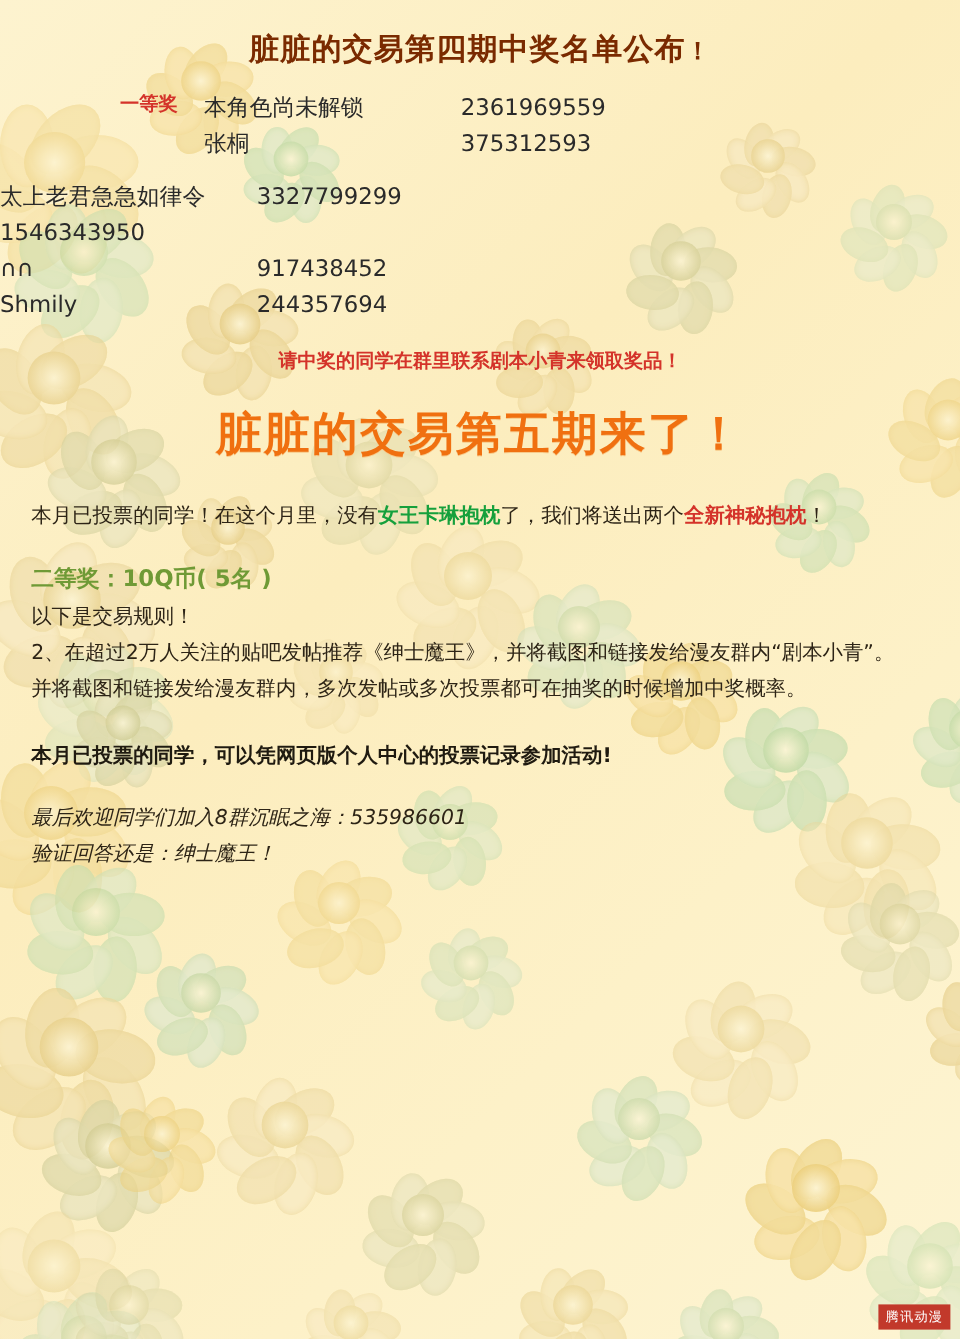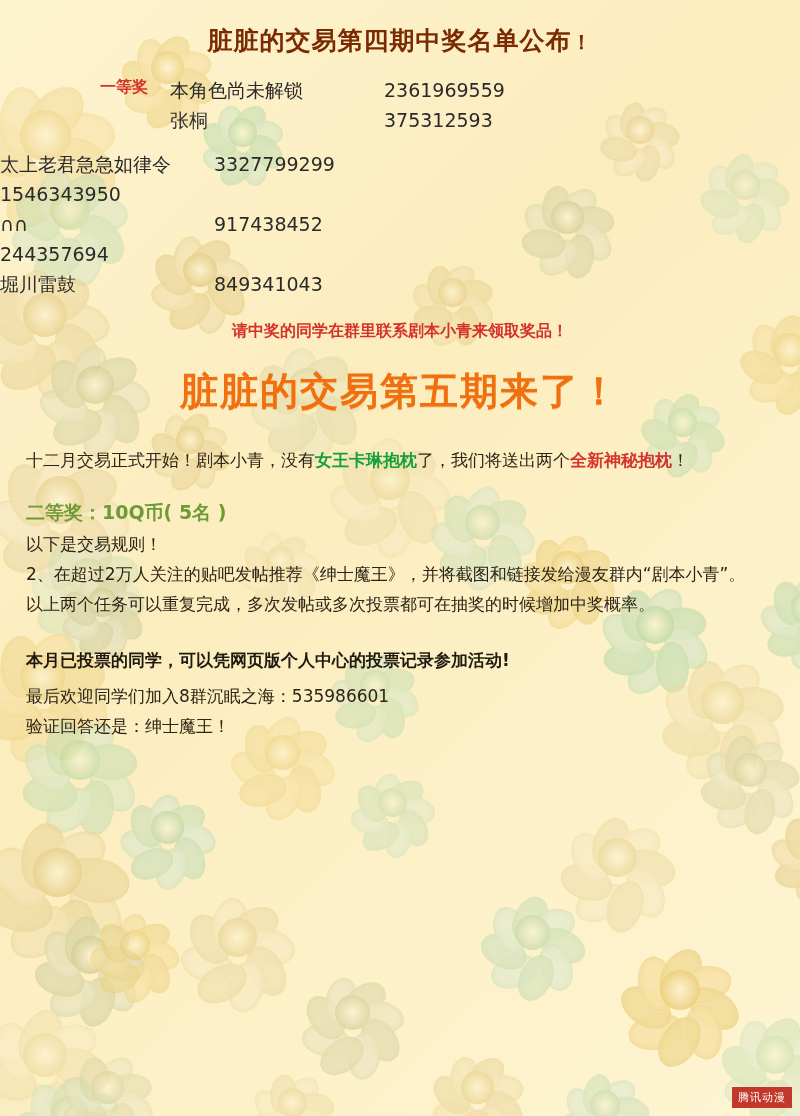--- a/index.html
+++ b/index.html
@@ -176,25 +176,26 @@
   .rules p { margin: 0; }
   .bold-note {
     margin: 26px 26px 0 26px;
     font-size: 17px;
     font-weight: bold;
     color: #1f1a10;
     line-height: 30px;
     font-family: "DejaVu Sans", "Liberation Sans", sans-serif;
   }
   .tail {
-    margin: 6px 26px 0 26px;
+    margin: 22px 26px 0 26px;
     font-size: 17px;
     line-height: 30px;
     color: #2d2416;
     font-family: "DejaVu Sans", "Liberation Sans", sans-serif;
+    font-style: italic;
   }
   .tail p { margin: 0; }
 
   .watermark {
     position: absolute;
     right: 8px;
     bottom: 8px;
     background: #c2392b;
     color: #ffffff;
     font-size: 11px;
@@ -853,48 +854,45 @@
             <span class="qq">3327799299</span>
           </div>
           <div class="prize-row">
             <span class="qq">1546343950</span>
           </div>
           <div class="prize-row">
             <span class="nick">∩∩</span>
             <span class="qq">917438452</span>
           </div>
           <div class="prize-row">
+            <span class="nick">Shmily</span>
             <span class="qq">244357694</span>
           </div>
-          <div class="prize-row">
-            <span class="nick">堀川雷鼓</span>
-            <span class="qq">849341043</span>
-          </div>
         </div>
       </div>
 
     </div>
 
     <div class="notice">请中奖的同学在群里联系剧本小青来领取奖品！</div>
 
 
     <div class="big-title">脏脏的交易第五期来了！</div>
 
     <div class="body-text">
-      <p><span>十二月交易正式开始！剧本小青，没有</span><span class="green-bold">女王卡琳抱枕</span><span>了，我们将送出两个</span><span class="red-bold">全新神秘抱枕</span><span>！</span></p>
+      <p><span>本月已投票的同学！在这个月里，没有</span><span class="green-bold">女王卡琳抱枕</span><span>了，我们将送出两个</span><span class="red-bold">全新神秘抱枕</span><span>！</span></p>
     </div>
 
     <div class="prizes2">
       <div class="prize-line-2">二等奖：10Q币( 5名 )</div>
     </div>
 
     <div class="rules">
       <p>以下是交易规则！</p>
       <p>2、在超过2万人关注的贴吧发帖推荐《绅士魔王》，并将截图和链接发给漫友群内“剧本小青”。</p>
-      <p>以上两个任务可以重复完成，多次发帖或多次投票都可在抽奖的时候增加中奖概率。</p>
+      <p>并将截图和链接发给漫友群内，多次发帖或多次投票都可在抽奖的时候增加中奖概率。</p>
     </div>
 
     <div class="bold-note">本月已投票的同学，可以凭网页版个人中心的投票记录参加活动!</div>
 
     <div class="tail">
       <p>最后欢迎同学们加入8群沉眠之海：535986601</p>
       <p>验证回答还是：绅士魔王！</p>
     </div>
 
   </div>

